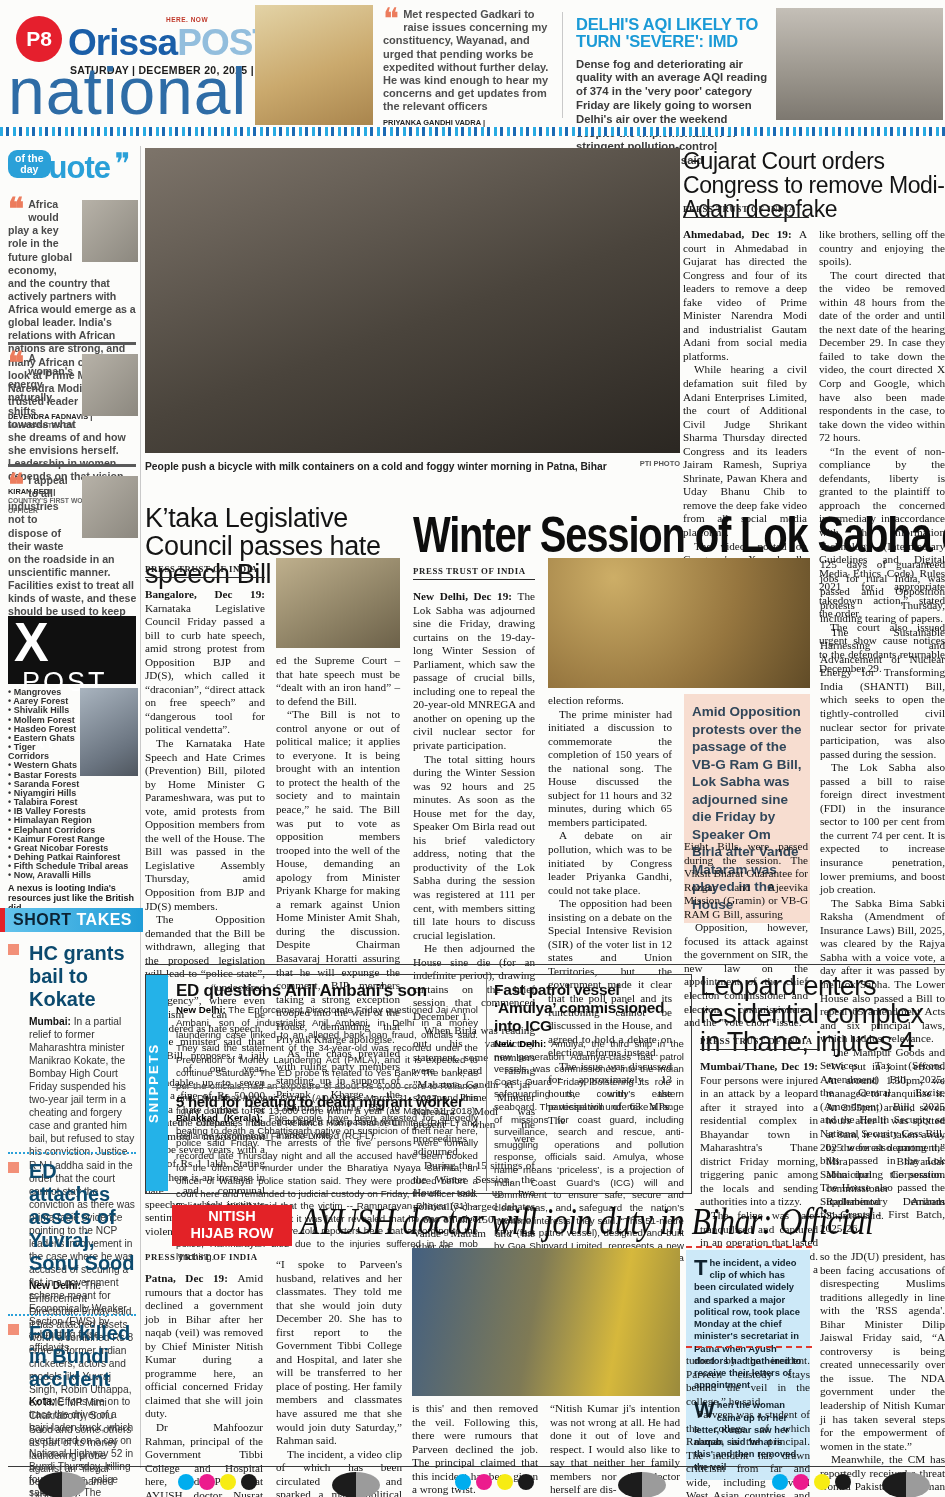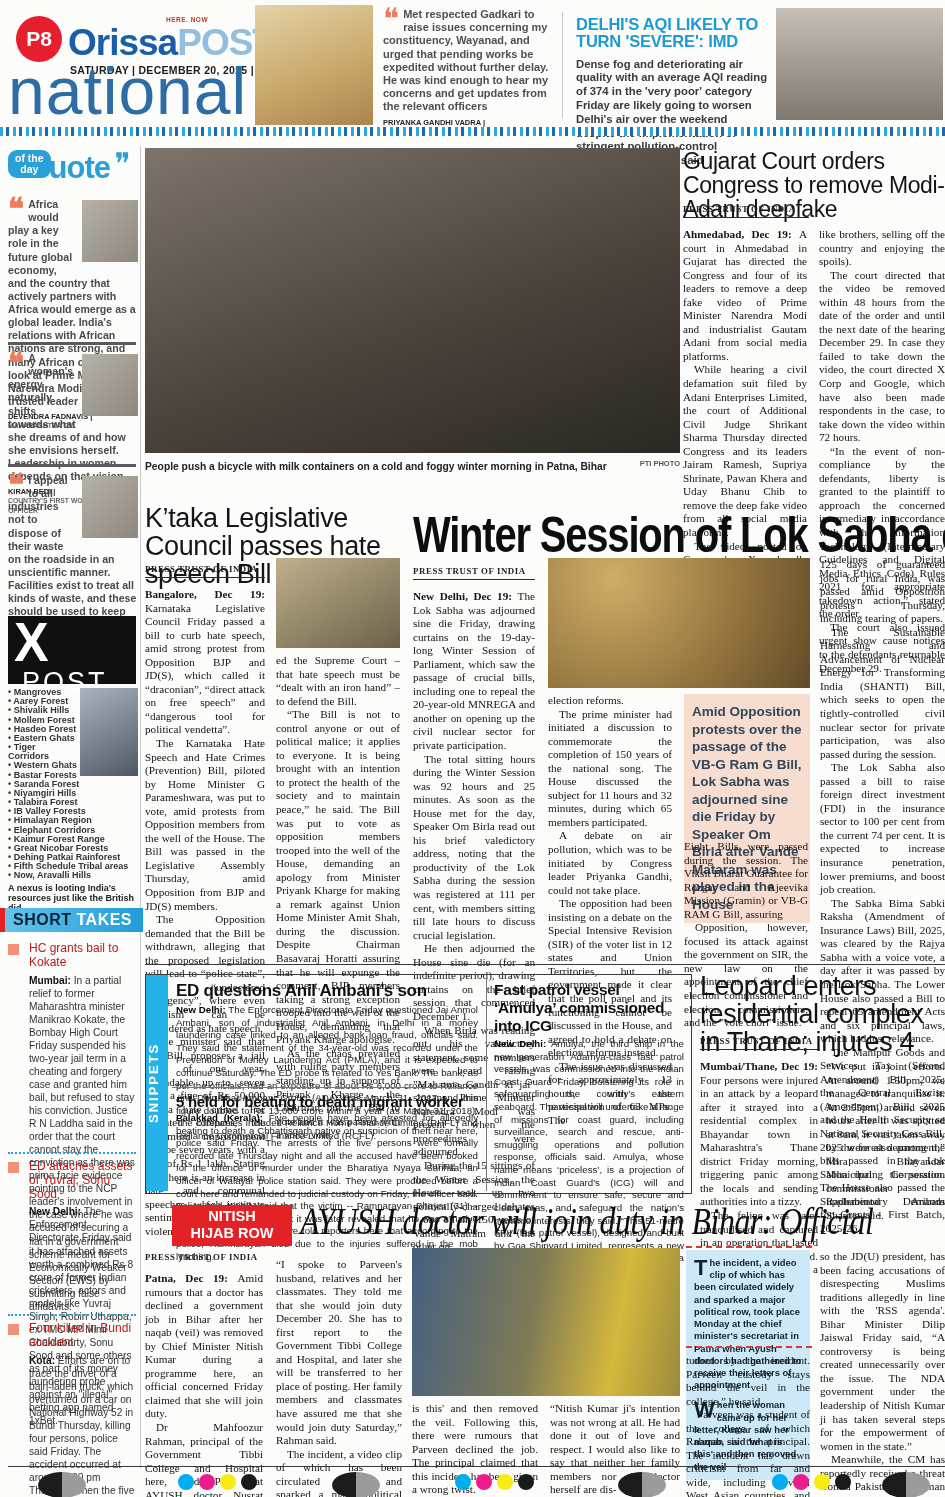--- a/index.html
+++ b/index.html
@@ -39,21 +39,21 @@
   .x-otd{font-size:20px;font-weight:800;letter-spacing:1.5px;line-height:1;margin-top:-2px;}
   .x-list{font-size:9px;font-weight:700;line-height:1.02;color:#333;}
   .x-list .para{margin:0;}
   .x-list .para::before{content:"• ";}
   .x-thumb{float:right;width:58px;height:88px;margin:0 0 2px 3px;}
   .x-closing{font-size:9px;font-weight:700;color:#222;margin-top:2px;line-height:1.15;}
   .x-handle{font-size:9.5px;font-weight:800;text-align:right;color:#111;}
   .st-bar{background:linear-gradient(90deg,#63c3ec,#1f9cd7);height:24px;display:flex;align-items:center;
           border-left:5px solid #e32227;padding-left:8px;font-size:16px;font-weight:800;letter-spacing:.5px;text-align:right;}
   .st-bar .b1{color:#0b2233;} .st-bar .b2{color:#fff;margin-left:5px;}
-  .take-h{font-size:12px;font-weight:400;line-height:1.15;color:#b91c1c;padding-left:21px;position:relative;}
+  .take-h{font-size:20px;font-weight:700;line-height:1.15;color:#0c4a6e;padding-left:21px;position:relative;}
   .take-h::before{content:"";position:absolute;left:0;top:2px;width:11px;height:11px;background:#f29078;}
   .take-b{font-size:10.2px;color:#333;line-height:1.28;padding-left:21px;margin-top:4px;font-weight:500;}
   .take-b b{color:#111;}
   .st-sep{border-top:2px dotted #2aa0d8;}
   
   .hl{color:#141414;letter-spacing:-.4px;line-height:1.04;font-weight:400;}
   .byline{font-family:"Liberation Serif",serif;font-size:8.8px;font-weight:700;letter-spacing:.6px;
           color:#222;border-bottom:1.5px solid #2b2b2b;padding-bottom:3px;}
   .body-serif{font-family:"Liberation Serif",serif;font-size:11.2px;line-height:1.21;text-align:justify;color:#131313;}
   .para{margin:0;}

